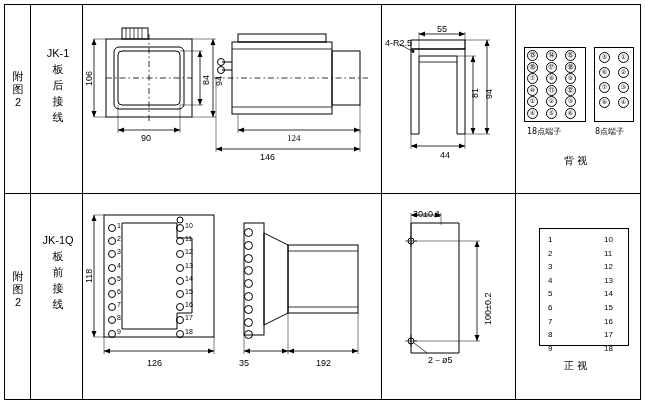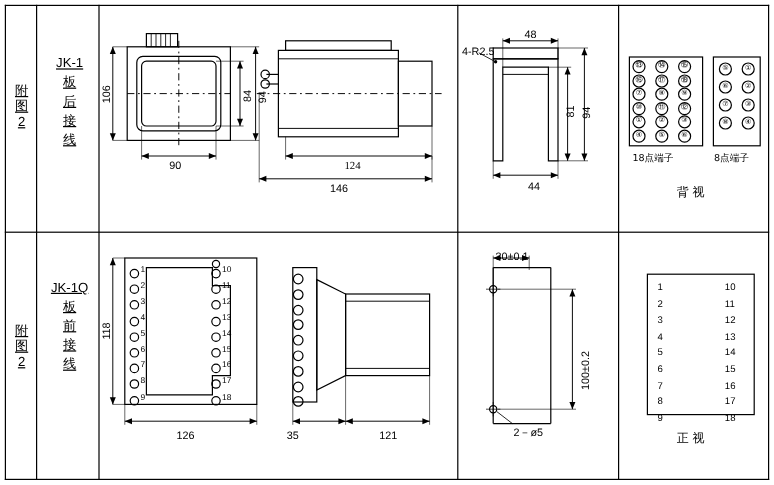--- a/index.html
+++ b/index.html
@@ -14,21 +14,21 @@
 
   
   .ln{position:absolute;background:#000;}
   .h{height:1px;}
   .v{width:1px;}
 
   
   .lbl{position:absolute;font-size:9px;line-height:11px;white-space:nowrap;}
   .lbl.cn{font-family:"DejaVu Sans","Liberation Sans",sans-serif;}
   .vert{position:absolute;font-size:10px;line-height:13px;text-align:center;}
-  .vert span{display:block;text-decoration:underline;}
+  .vert span{display:block;}
 
   
   .box{position:absolute;border:1px solid #000;box-sizing:border-box;}
 
   .term{position:absolute;width:9px;height:9px;border:1px solid #000;border-radius:50%;
         font-size:6px;line-height:9px;text-align:center;}
 
   .pin{position:absolute;width:6px;height:6px;border:1px solid #000;border-radius:50%;}
   .numlist{position:absolute;font-size:8px;line-height:13.6px;}
   svg{position:absolute;left:0;top:0;overflow:visible;}
@@ -136,21 +136,21 @@
   </div>
   <div class="lbl" style="left:214px;top:86px;transform:rotate(-90deg);transform-origin:left top;">
     <span>94</span>
   </div>
   <div class="lbl" style="left:141px;top:133px;">
     <span>90</span>
   </div>
   <div class="lbl" style="left:287px;top:133px;font-family:Liberation Serif, serif;">
     <span>124</span>
   </div>
-  <div class="lbl" style="left:275px;top:152px;">
+  <div class="lbl" style="left:260px;top:152px;">
     <span>146</span>
   </div>
 
   <svg width="134" height="190" viewBox="0 0 134 190" style="left:381px;top:4px;">
 
     <path d="M30 45 L30 130 L38 130 L38 52 L76 52 L76 130 L84 130 L84 45 Z" fill="none" stroke="#000" stroke-width="1"></path>
     <rect x="30" y="36" width="54" height="9" fill="none" stroke="#000" stroke-width="1"></rect>
     <line x1="38" y1="58" x2="76" y2="58" stroke="#000" stroke-width="0.8"></line>
 
     <line x1="18" y1="40" x2="31" y2="47" stroke="#000" stroke-width="0.7"></line>
@@ -176,21 +176,21 @@
     <line x1="30" y1="142" x2="84" y2="142" stroke="#000" stroke-width="0.8"></line>
     <polygon points="30,142 36,139.5 36,144.5" fill="#000"></polygon>
     <polygon points="84,142 78,139.5 78,144.5" fill="#000"></polygon>
     <line x1="30" y1="130" x2="30" y2="145" stroke="#000" stroke-width="0.5"></line>
     <line x1="84" y1="130" x2="84" y2="145" stroke="#000" stroke-width="0.5"></line>
   </svg>
   <div class="lbl" style="left:385px;top:38px;">
     <span>4-R2.5</span>
   </div>
   <div class="lbl" style="left:437px;top:24px;">
-    <span>48</span>
+    <span>55</span>
   </div>
   <div class="lbl" style="left:470px;top:98px;transform:rotate(-90deg);transform-origin:left top;">
     <span>81</span>
   </div>
   <div class="lbl" style="left:484px;top:99px;transform:rotate(-90deg);transform-origin:left top;">
     <span>94</span>
   </div>
   <div class="lbl" style="left:440px;top:150px;">
     <span>44</span>
   </div>
@@ -292,21 +292,21 @@
   <div class="lbl" style="left:84px;top:283px;transform:rotate(-90deg);transform-origin:left top;">
     <span>118</span>
   </div>
   <div class="lbl" style="left:147px;top:358px;">
     <span>126</span>
   </div>
   <div class="lbl" style="left:239px;top:358px;">
     <span>35</span>
   </div>
   <div class="lbl" style="left:316px;top:358px;">
-    <span>121</span>
+    <span>192</span>
   </div>
 
   <div id="pinsLeft" style="position:absolute;left:108px;top:224px;width:30px;height:120px;">
       <div class="pin" style="left: 0px; top: 0px;"></div>
       <div style="position: absolute; left: 9px; top: -2px; font-size: 7px;">1</div>
       <div class="pin" style="left: 0px; top: 13.2px;"></div>
       <div style="position: absolute; left: 9px; top: 11.2px; font-size: 7px;">2</div>
       <div class="pin" style="left: 0px; top: 26.4px;"></div>
       <div style="position: absolute; left: 9px; top: 24.4px; font-size: 7px;">3</div>
       <div class="pin" style="left: 0px; top: 39.6px;"></div>

